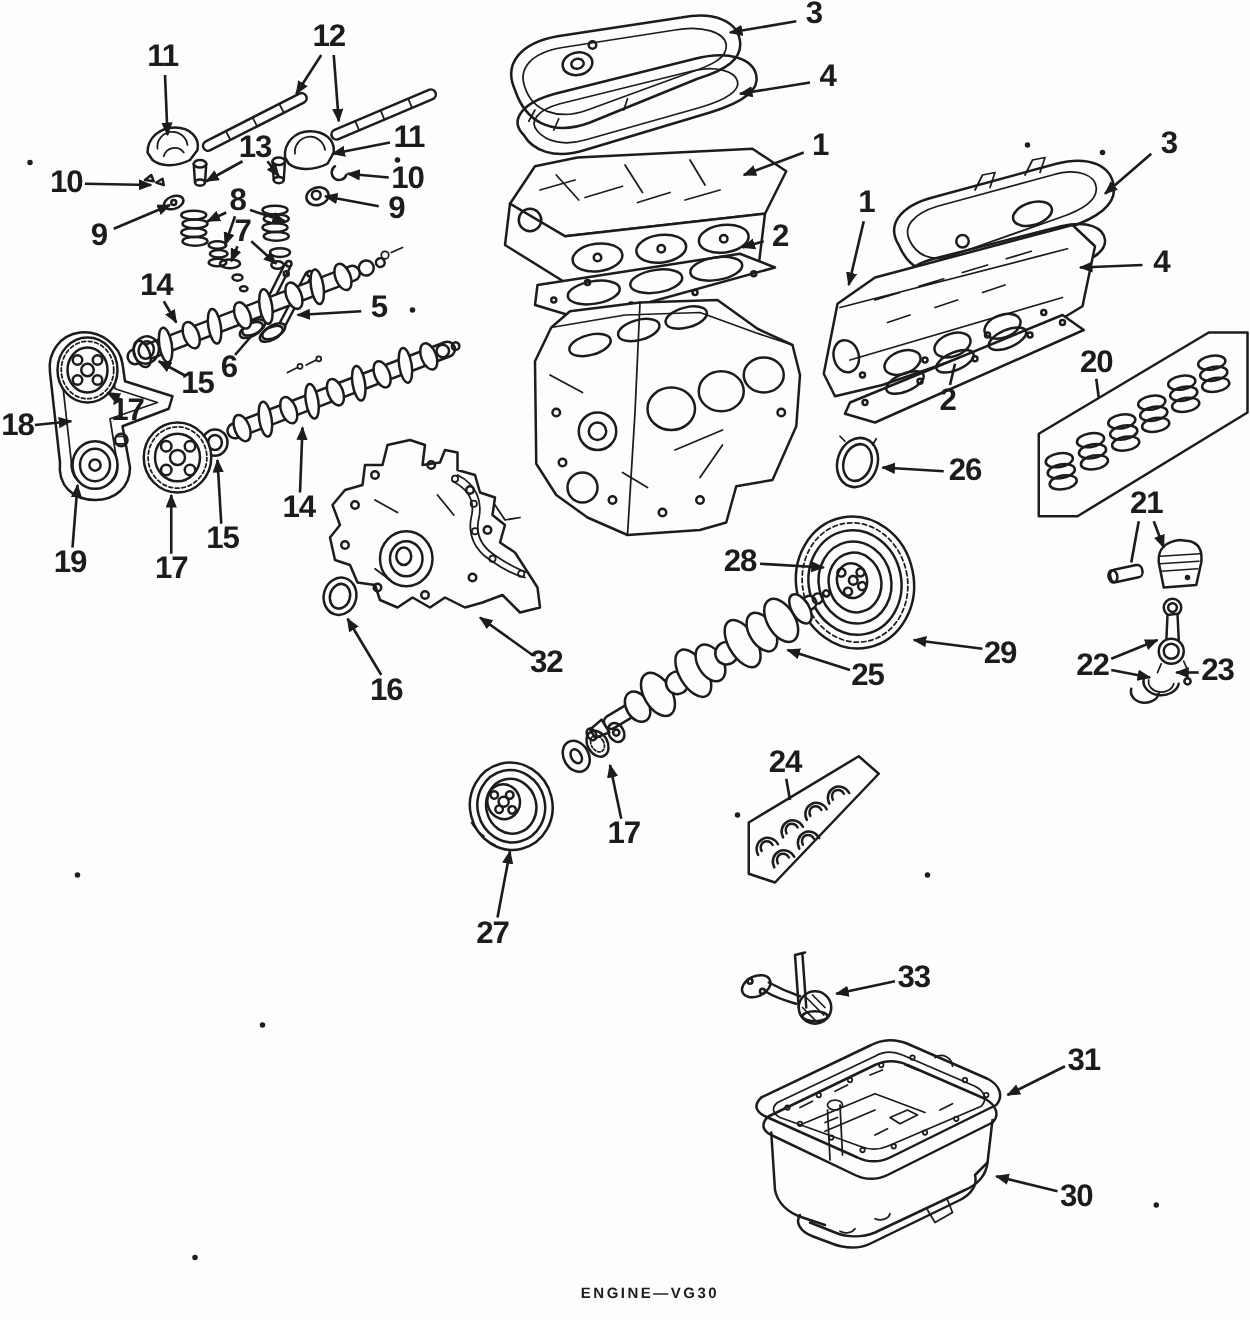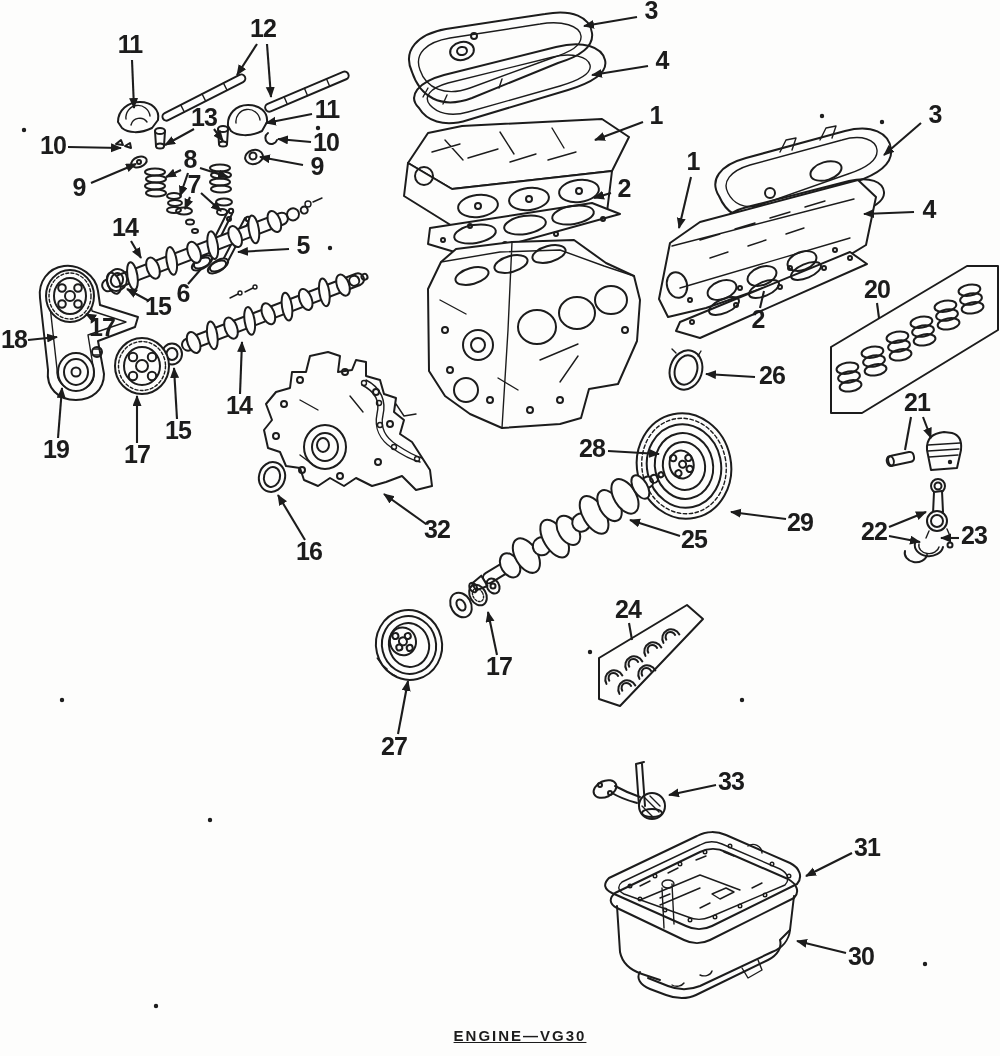--- a/index.html
+++ b/index.html
@@ -7,21 +7,21 @@
        font-family:"Liberation Sans",sans-serif;position:relative;}
   .page{position:absolute;inset:0;background:#fdfdfc;}
   svg{position:absolute;top:0;left:0;display:block;}
   .art{stroke:var(--ink,#1c1c1c);fill:none;stroke-width:2;stroke-linecap:round;stroke-linejoin:round;}
   .art .s{fill:#fdfdfc;}
   .art .thin{stroke-width:1.4;}
   .leader{stroke:var(--ink,#1c1c1c);stroke-width:2.1;fill:none;}
   .callout-num{font-family:"Liberation Sans",sans-serif;font-weight:700;font-size:25px;
                fill:var(--ink,#1c1c1c);text-anchor:middle;dominant-baseline:middle;letter-spacing:-1px;}
   .caption{position:absolute;top:1027px;left:520px;transform:translateX(-50%);
-           font-weight:700;font-size:15px;letter-spacing:2px;color:var(--ink,#1c1c1c);white-space:nowrap;text-decoration:underline;}
+           font-weight:700;font-size:12px;letter-spacing:2px;color:var(--ink,#1c1c1c);white-space:nowrap;}
   .speck{fill:#9a9a94;}
 </style>
 </head>
 <body>
 
 <div class="page">
 <svg id="diagram" width="1000" height="1056" viewBox="0 0 1000 1056">
   <defs>
     <marker id="arr" markerUnits="userSpaceOnUse" markerWidth="12" markerHeight="10" refX="10" refY="4.5" orient="auto">
       <path d="M0,0 L11,4.5 L0,9 Z" fill="#1c1c1c"></path>

